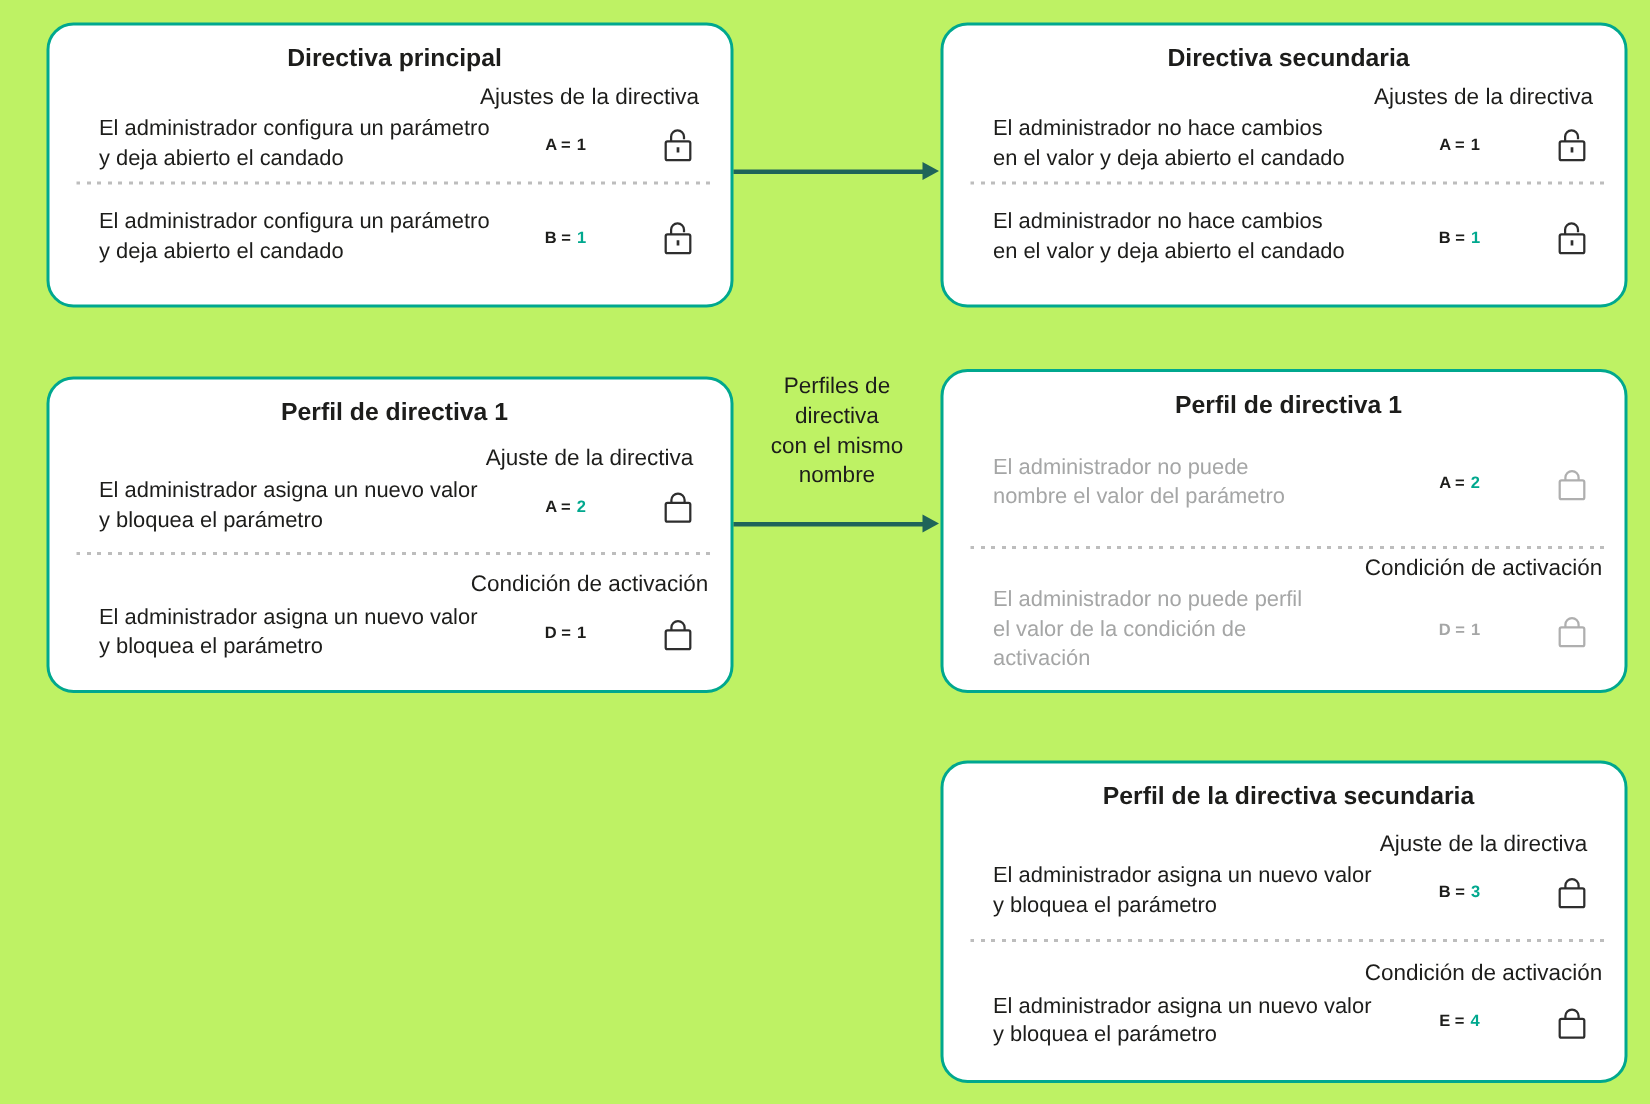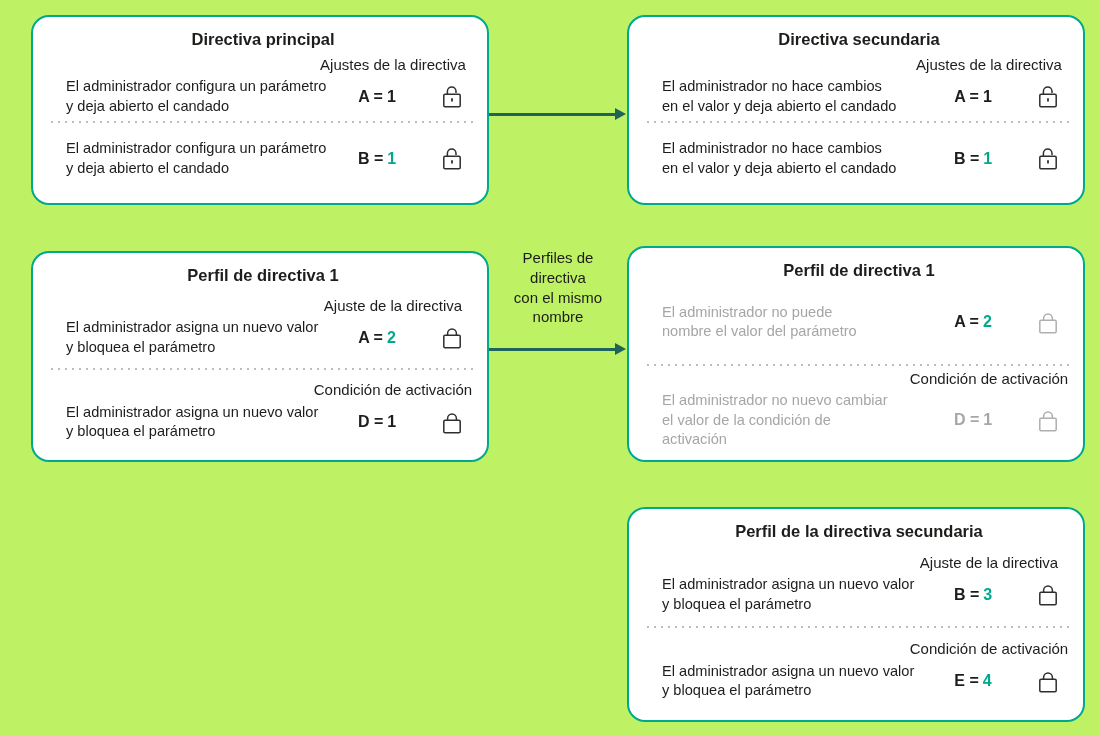--- a/index.html
+++ b/index.html
@@ -31,21 +31,21 @@
     grid-column:2/4;justify-self:center;
     text-align:center;font-size:15px;line-height:1.28;
     white-space:pre;padding:0 0 3px 0;margin-left:-18px;
   }
   .row-text{
     grid-column:1/2;font-size:14.6px;line-height:1.35;
     white-space:pre;
   }
   .row-text.muted{color:var(--muted);}
   .section-label.row2{padding-top:2px;}
-  .value{grid-column:2/3;text-align:center;font-weight:700;font-size:16px;white-space:pre;}
+  .value{grid-column:2/3;text-align:center;font-weight:700;font-size:11px;white-space:pre;}
   .value .num{margin-left:4px;}
   .num.teal{color:var(--teal);}
   .param.muted,.num.muted{color:var(--muted);}
   .lock{grid-column:3/4;justify-self:center;line-height:0;}
   .lock-black{color:var(--lock-black);}
   .lock-gray{color:var(--lock-gray);}
 
   .divider{
     flex:none;height:2px;margin:1px 2px;
     background-image:repeating-linear-gradient(90deg,var(--divider) 0 2.5px,transparent 2.5px 7px);
@@ -175,21 +175,21 @@
       <span class="lock lock-gray">
         <svg width="22" height="25" viewBox="0 0 22 25" fill="none" stroke="currentColor" stroke-width="1.5">
             <rect x="2.8" y="10.2" width="16.4" height="12.6" rx="1.2"></rect>
             <path d="M6.6 10.2 V8.4 a4.4 4.4 0 0 1 8.8 0 V10.2"></path>
           </svg>
       </span>
     </div>
     <div class="divider"></div>
     <div class="section">
       <div class="section-label row2">Condición de activación</div>
-      <div class="row-text muted">El administrador no nuevo cambiar
+      <div class="row-text muted">El administrador no puede perfil
 el valor de la condición de
 activación</div>
       <div class="value"><span class="param muted">D =</span><span class="num muted">1</span></div>
       <span class="lock lock-gray">
         <svg width="22" height="25" viewBox="0 0 22 25" fill="none" stroke="currentColor" stroke-width="1.5">
             <rect x="2.8" y="10.2" width="16.4" height="12.6" rx="1.2"></rect>
             <path d="M6.6 10.2 V8.4 a4.4 4.4 0 0 1 8.8 0 V10.2"></path>
           </svg>
       </span>
     </div>

